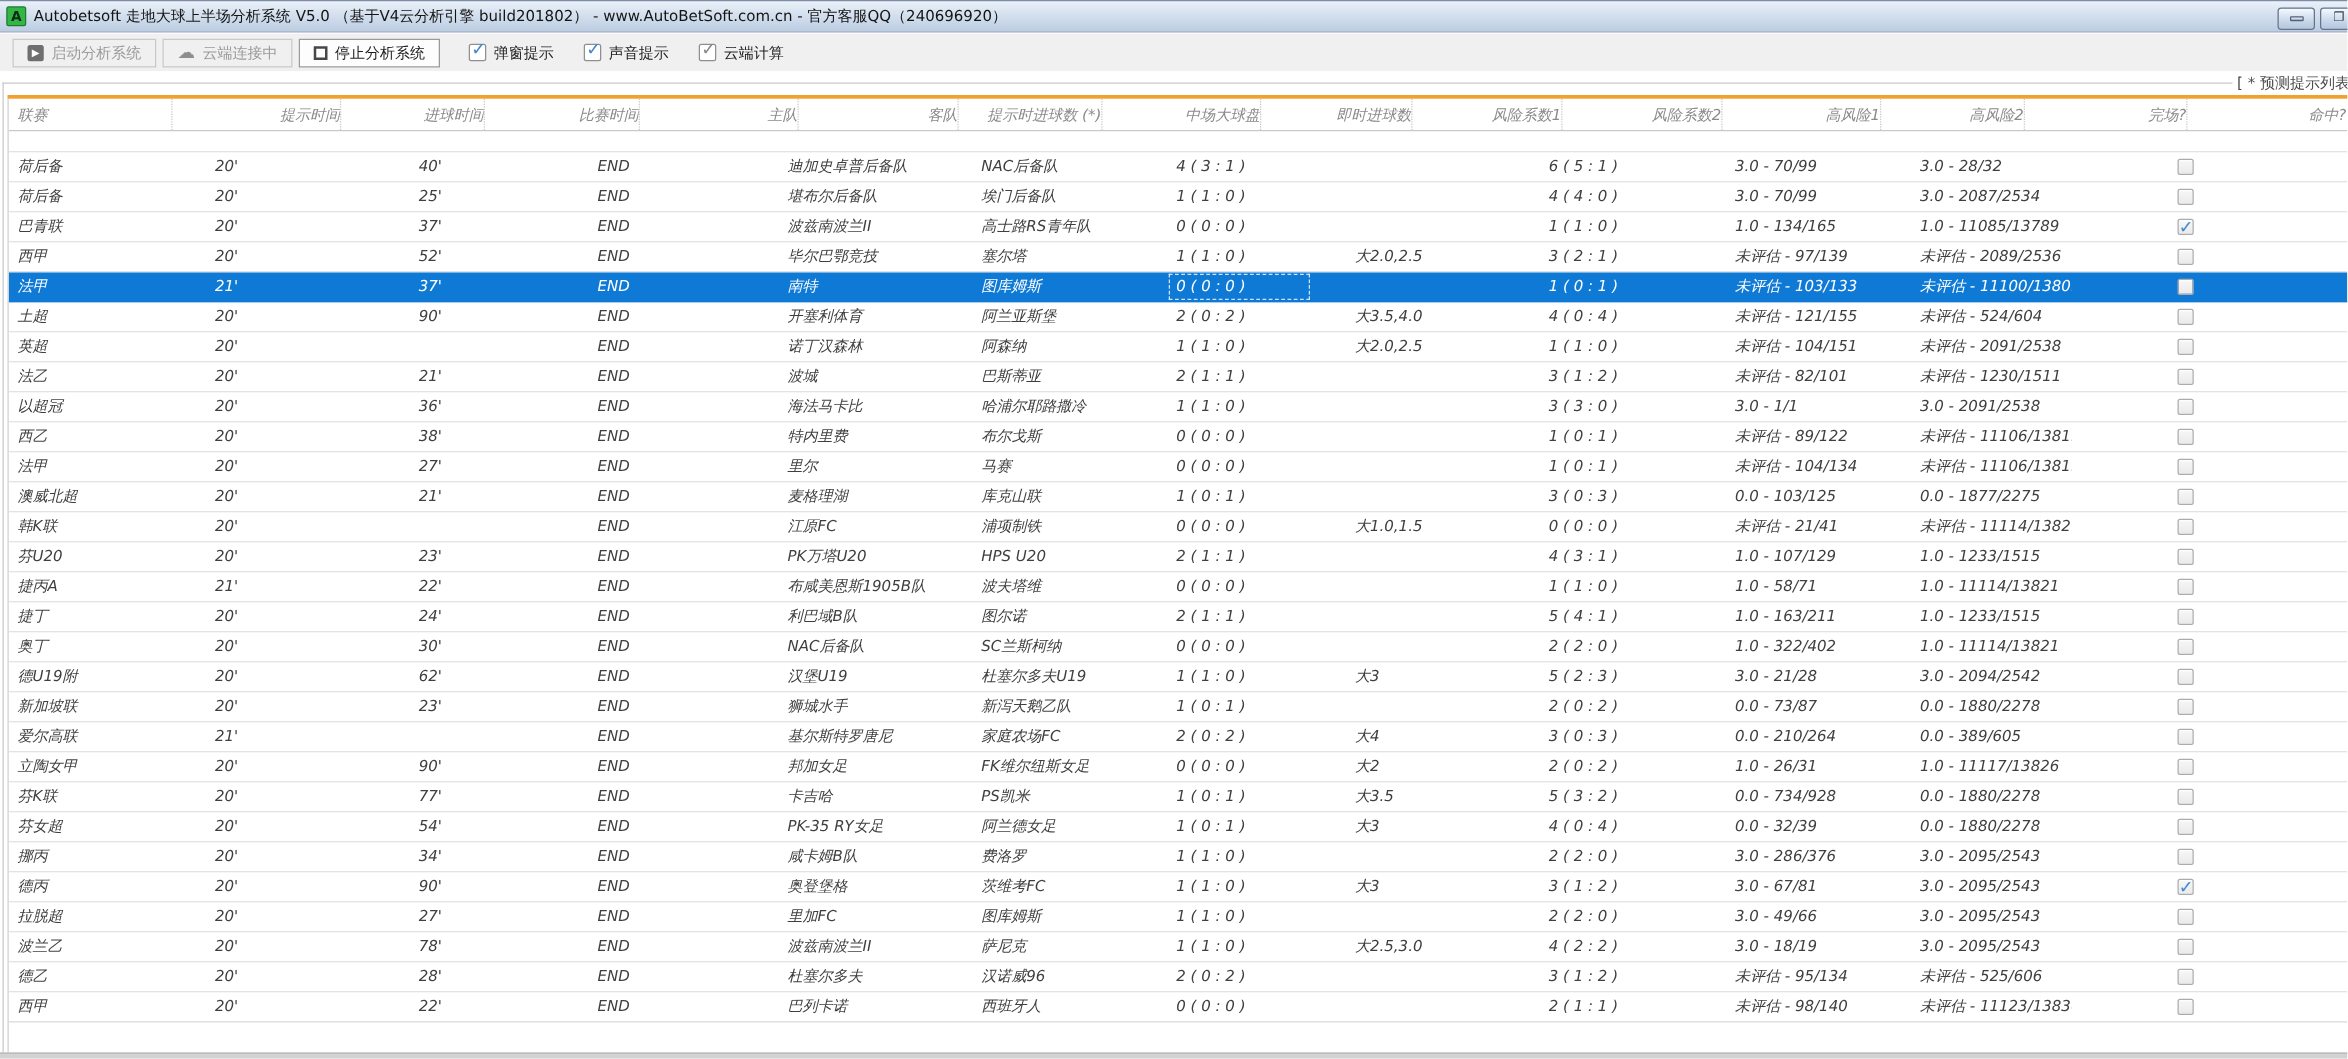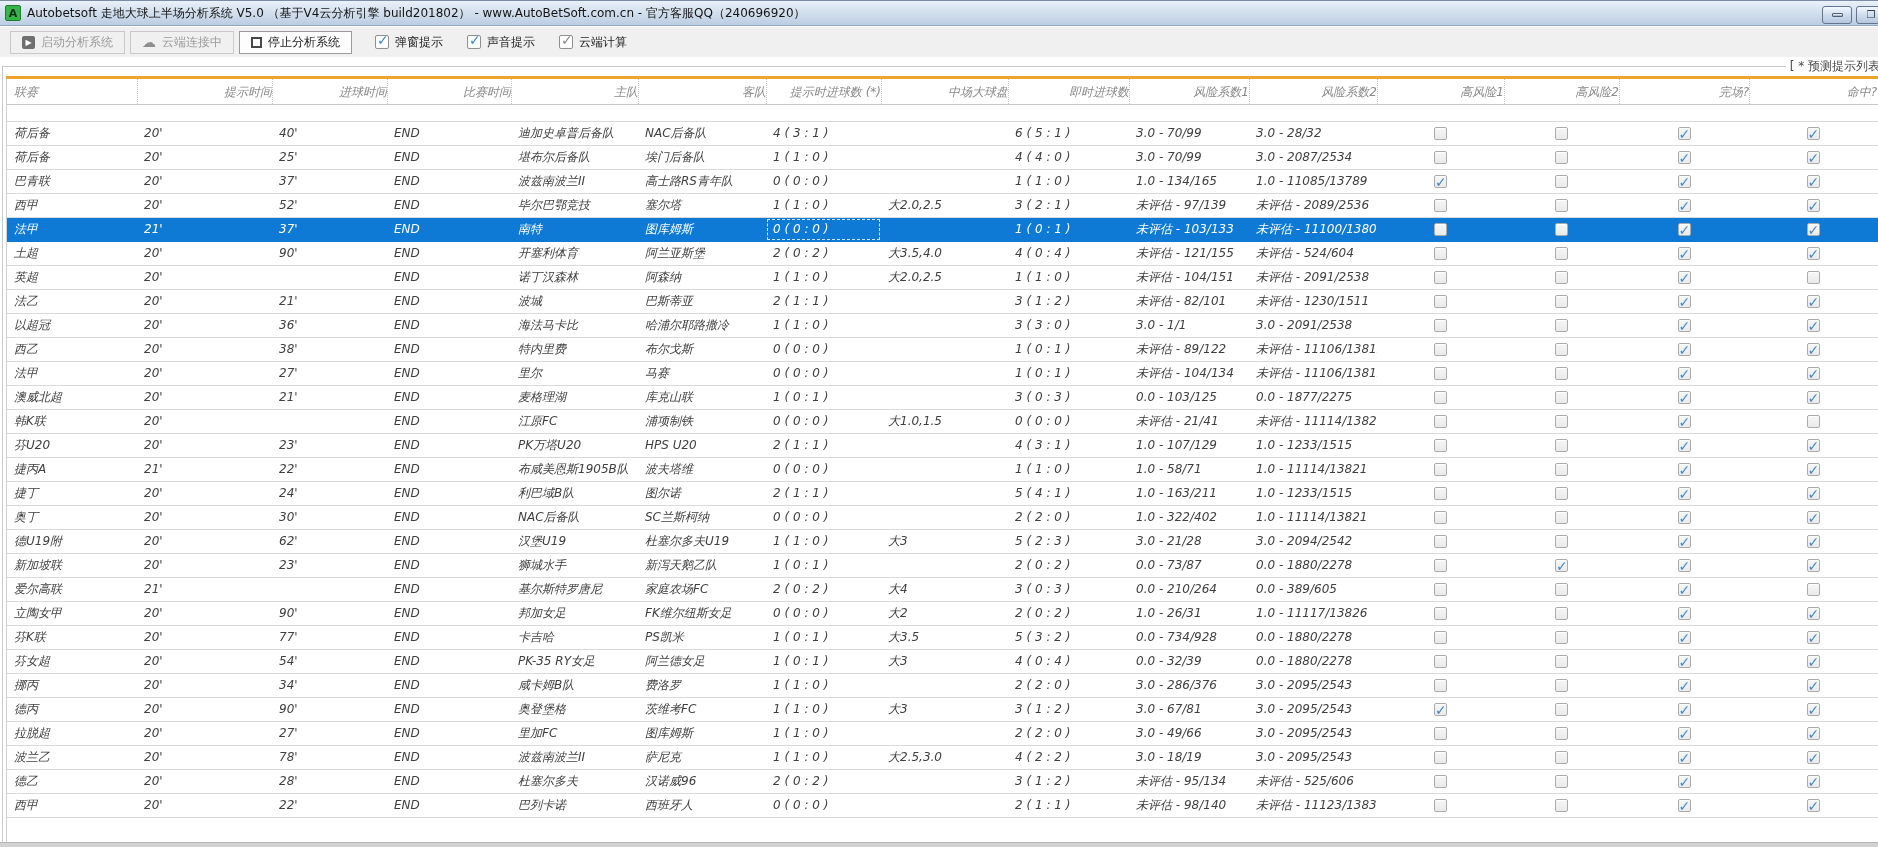--- a/index.html
+++ b/index.html
@@ -54,21 +54,21 @@
   
   .table { position:absolute; top:22px; left:6px; right:0; bottom:5px;
     border-left:1px solid #cfcfcf; overflow:hidden;font-style:italic; }
   .grid15 { display:grid;
     grid-template-columns:130px 135px 115px 124px 127px 128px 115px 127px 121px 120px 128px 127px 115px 130px 128px; }
   .thead { height:26px; line-height:26px; border-bottom:1px solid #c9c9c9; background:#fff; }
   .hcell { font-size:12px; color:#8a8a8a; padding-left:7px; white-space:nowrap; overflow:hidden; }
   .hcell + .hcell { border-left:1px dotted #c8c8c8;text-align:right; }
   .filler-row { height:17px; border-bottom:1px solid #dadada; }
   .trow { height:24px; line-height:23px; border-bottom:1px solid #dadada; color:#3f3f3f;
-    font-size:12px; background:#fff; }
+    font-size:12px; background:#fff;gap:28px; }
   .trow.selected { background:#0f7ad6; color:#fff; border-bottom-color:#0f7ad6; }
   .cell { padding-left:7px; white-space:nowrap; overflow:hidden; }
   .cell.ck { display:flex; align-items:center; justify-content:center; padding:0; }
   .checkbox { width:13px; height:13px; border:1px solid #ababab; border-radius:2px;
     background:linear-gradient(180deg,#f7f7f7,#eaeaea); position:relative;
     box-shadow:inset 0 1px 0 rgba(255,255,255,.9); }
   .checkbox .mark { position:absolute; left:0; top:-5px; font-size:14px; font-weight:bold;
     color:#4489cf; }
   .focus { outline:1px dashed #cde4fa; outline-offset:-2px; }
 

